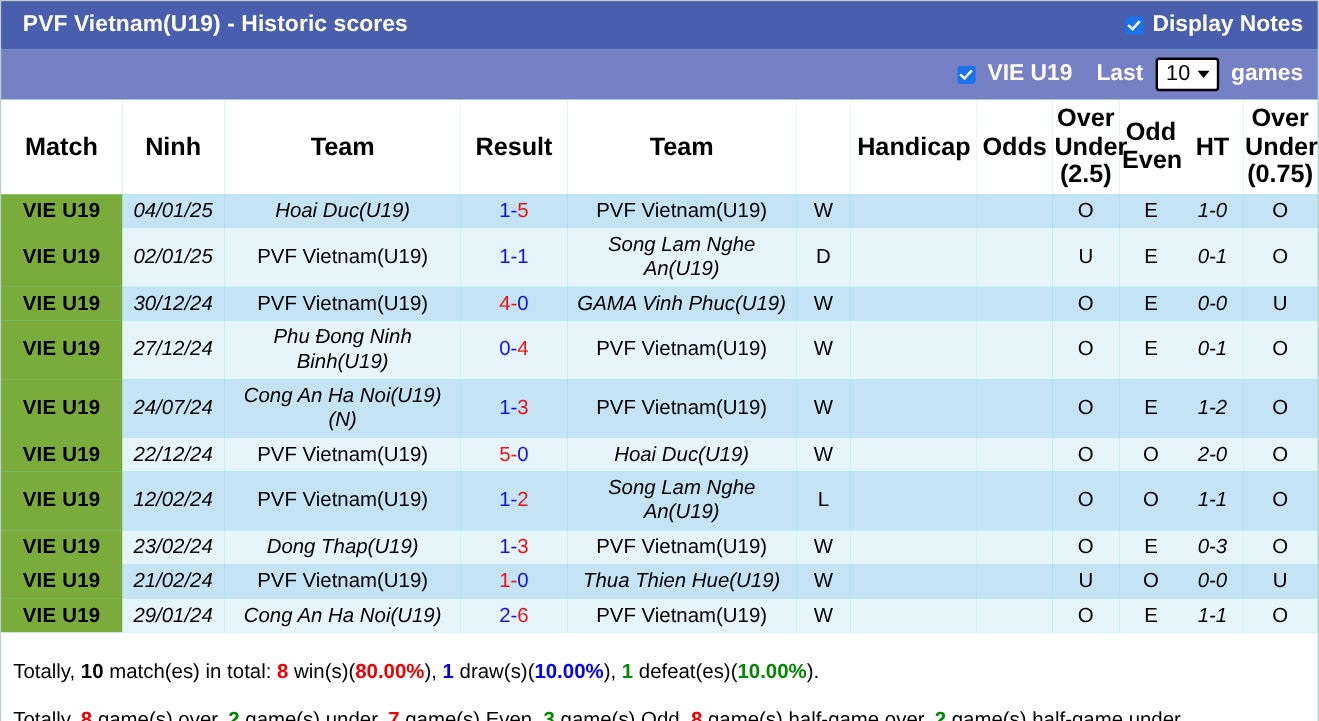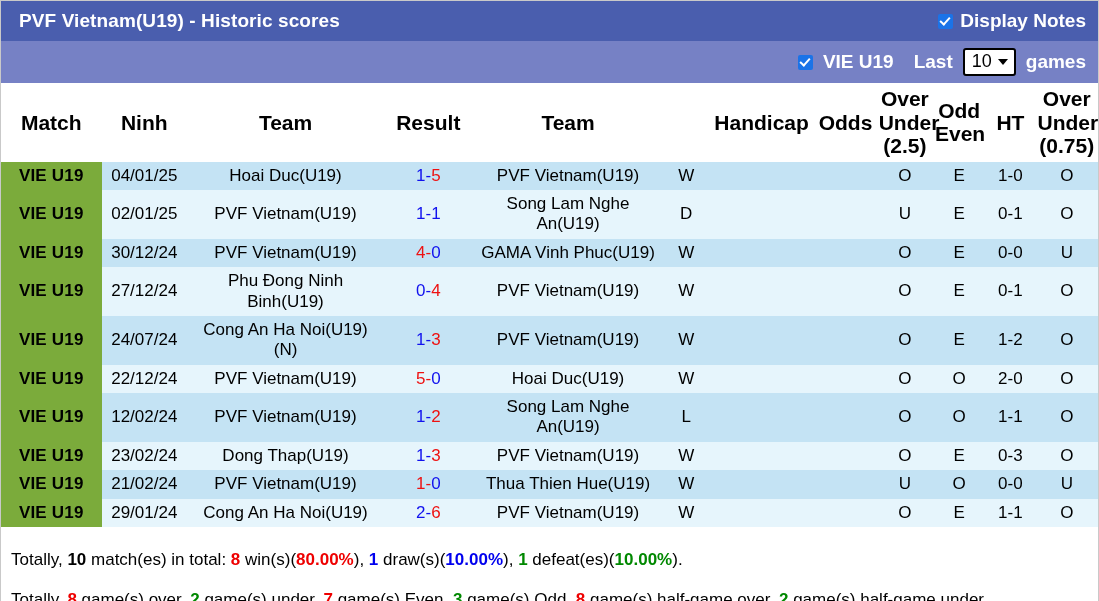--- a/index.html
+++ b/index.html
@@ -145,21 +145,21 @@
     color: #ffffff;
     font-weight: bold;
     font-size: 17px;
     letter-spacing: 0.2px;
     padding: 0;
   }
 
   .c-red   { color: #ee1111; }
   .c-blue  { color: #1111ee; }
   .c-green { color: #128012; }
-  .c-black { color: #000000; }
+  .c-black { color: #000000; font-style: italic; }
 
   
   col.w-match    { width: 100px; }
   col.w-date     { width: 85px;  }
   col.w-team1    { width: 196px; }
   col.w-result   { width: 88px;  }
   col.w-team2    { width: 190px; }
   col.w-wdl      { width: 45px;  }
   col.w-handicap { width: 105px; }
   col.w-odds     { width: 62px;  }

